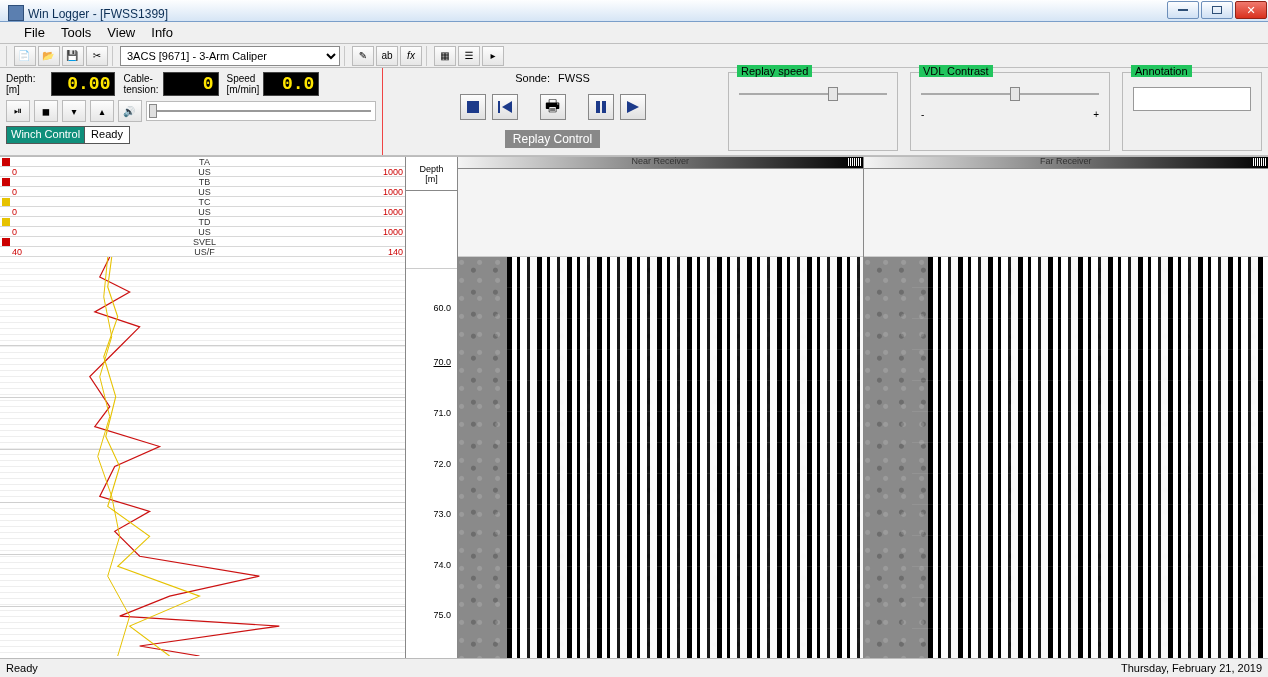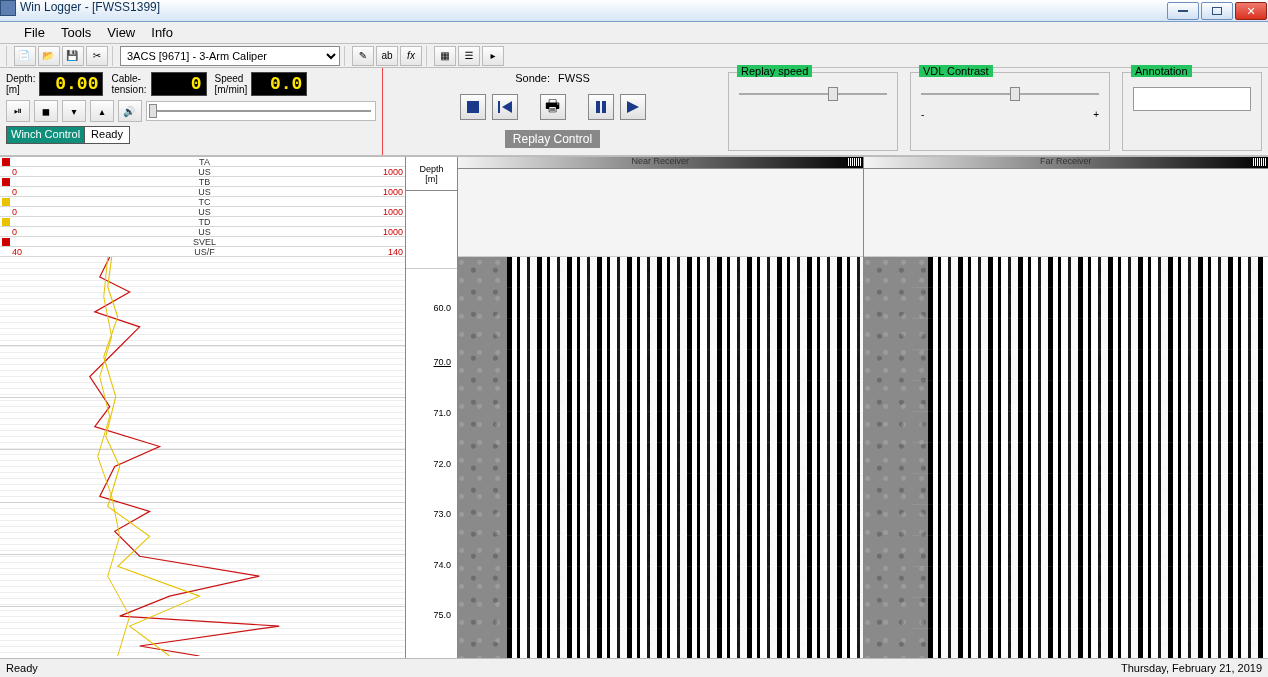--- a/index.html
+++ b/index.html
@@ -1,19 +1,19 @@
 <!DOCTYPE html>
 <html><head>
 <meta charset="utf-8">
 <style>
 * { box-sizing: border-box; margin: 0; padding: 0; font-family: "Segoe UI", Tahoma, sans-serif; }
 html, body { width: 1268px; height: 677px; overflow: hidden; background: #fff; }
 
 
-.titlebar { height: 22px; background: linear-gradient(#fdfeff,#d6e5f5); border-bottom: 1px solid #7a9ec9; display: flex; align-items: flex-start; padding-left: 0; }
+.titlebar { height: 22px; background: linear-gradient(#fdfeff,#d6e5f5); border-bottom: 1px solid #7a9ec9; display: flex; align-items: flex-end; padding-left: 8px; }
 .titlebar .icon { width: 16px; height: 16px; background:#5b7fb0; border:1px solid #2f4f7a; margin-right:4px;}
 .titlebar .title { font-size: 12px; color:#0b2e55; flex:1;}
 .winbtns { display:flex; }
 .winbtn { width:32px; height:18px; margin:2px 1px; border:1px solid #6d8fba; background:linear-gradient(#fdfeff,#cfe0f4); display:flex;align-items:center;justify-content:center; font-size:11px; color:#2e4f77; border-radius:2px;}
 .winbtn.close{ background:linear-gradient(#f07a6e,#d9311e); color:#fff; border-color:#922317;}
 .winbtn svg{stroke:#2e4f77;}
 
 
 .menubar { height: 22px; background:#f0f0f0; border-bottom:1px solid #bfbfbf; display:flex; align-items:center; padding:0 16px; font-size:13px; }
 .menubar .mitem { padding:2px 8px; cursor:default;}
@@ -24,21 +24,21 @@
 .tsep { width:4px; height:20px; border-left:1px solid #c8c8c8; margin:0 2px;}
 .tsel { height:20px; width:220px; font-size:11px; border:1px solid #8a8a8a; background:#fff; padding:0 2px;}
 
 
 .panels { height: 88px; display:flex; align-items:stretch; background:#f0f0f0; border-bottom:1px solid #bfbfbf;}
 .leftpanel { width:400px; padding:4px 6px; display:flex; flex-direction:column; gap:4px;}
 .readouts { display:flex; gap:8px; align-items:center;}
 .rcell{ display:flex; align-items:center; gap:4px;}
 .rlabel { font-size:10px; line-height:11px; text-align:left;}
 .rdisp { background:#000; color:#ffe600; font-family:"Courier New",monospace; font-weight:bold; height:24px; display:flex; align-items:center; justify-content:flex-end; padding:0 4px; font-size:18px; border:1px solid #444;}
-.rdisp.w1{width:64px;} .rdisp.w2{width:56px;} .rdisp.w3{width:56px;}
+.rdisp.w1{width:64px;margin-left:12px;} .rdisp.w2{width:56px;} .rdisp.w3{width:56px;}
 .btnrow{ display:flex; gap:4px; align-items:center;}
 .btnrow .tbtn{ width:24px; height:22px;}
 .winchstatus{ display:flex; height:18px;}
 .winchstatus .wc{background:#0f8f7b; color:#fff; font-size:11px; padding:1px 4px; border:1px solid #555;}
 .winchstatus .ready{background:#fff; border:1px solid #555; border-left:none; font-size:11px; padding:1px 6px;}
 .slider-h{ flex:1; height:20px; position:relative; border:1px solid #bbb; background:#fff;}
 .slider-h:before{content:"";position:absolute;left:4px;right:4px;top:50%;height:2px;background:#999;transform:translateY(-50%);}
 .slider-h .thumb{position:absolute;top:2px;width:8px;height:14px;background:#e0e0e0;border:1px solid #888;}
 
 .midpanel{ flex:0 0 340px; padding:4px 6px; display:flex; flex-direction:column; gap:10px; border-left:1px solid #ef4444;align-items:center;}

